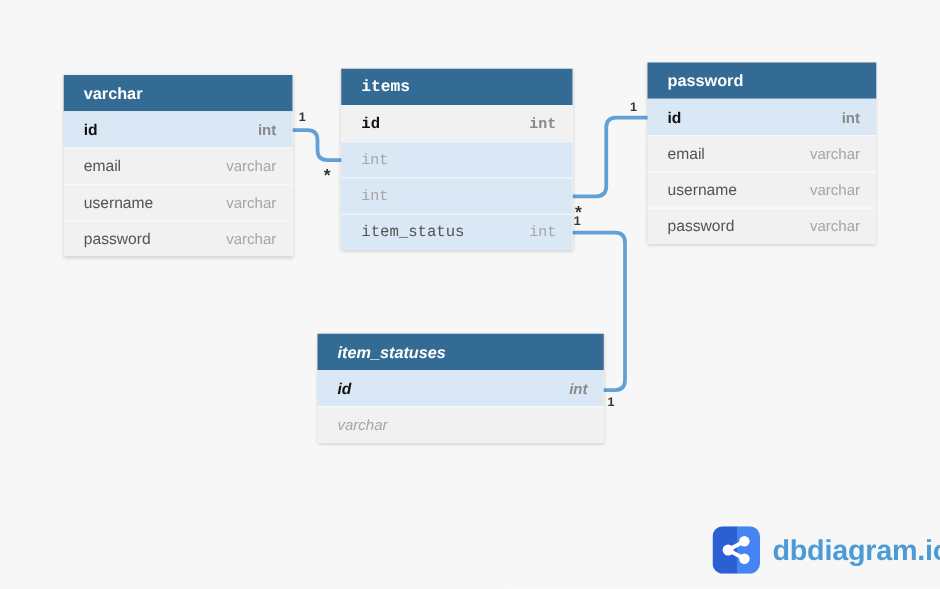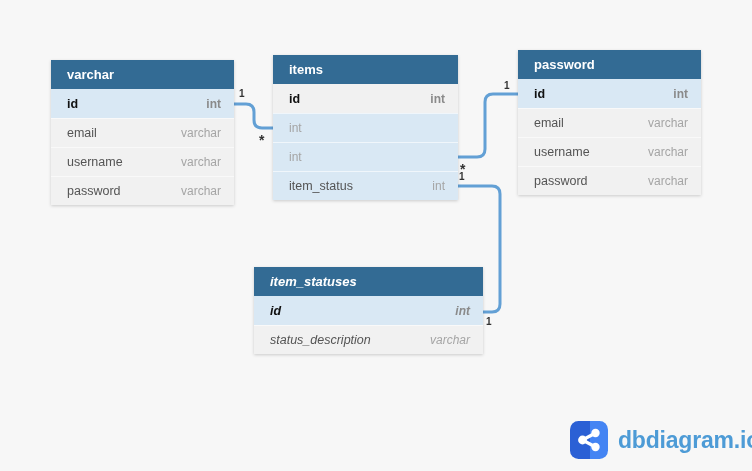--- a/index.html
+++ b/index.html
@@ -110,21 +110,21 @@
         </div>
         <div class="db-row">
           <span class="field-name">username</span>
           <span class="field-type">varchar</span>
         </div>
         <div class="db-row">
           <span class="field-name">password</span>
           <span class="field-type">varchar</span>
         </div>
       </div>
-      <div class="db-table" style="left: 273px; top: 55px; width: 185px;">
+      <div class="db-table" style="left: 273px; top: 55px; width: 185px; font-family: Liberation Mono, monospace;">
         <div class="db-table-header"><span>items</span></div>
         <div class="db-row pk">
           <span class="field-name">id</span>
           <span class="field-type">int</span>
         </div>
         <div class="db-row highlight">
           <span class="field-type">int</span>
         </div>
         <div class="db-row highlight">
           <span class="field-type">int</span>
@@ -153,21 +153,20 @@
           <span class="field-type">varchar</span>
         </div>
       </div>
       <div class="db-table" style="left: 254px; top: 267px; width: 229px; font-style: italic;">
         <div class="db-table-header"><span>item_statuses</span></div>
         <div class="db-row highlight pk">
           <span class="field-name">id</span>
           <span class="field-type">int</span>
         </div>
         <div class="db-row">
-          <span class="field-name">status_description</span>
           <span class="field-type">varchar</span>
         </div>
       </div>
     </div>
 
   <div id="logo">
     <svg width="38" height="38" viewBox="0 0 38 38" xmlns="http://www.w3.org/2000/svg">
       <defs>
         <linearGradient id="logo-grad" x1="0" y1="0" x2="1" y2="0">
           <stop offset="0" stop-color="#2b60d5"></stop>

